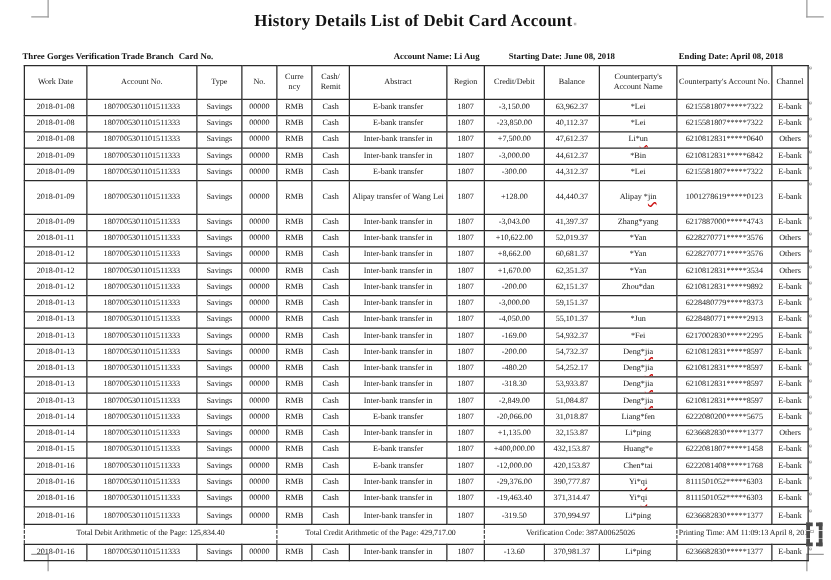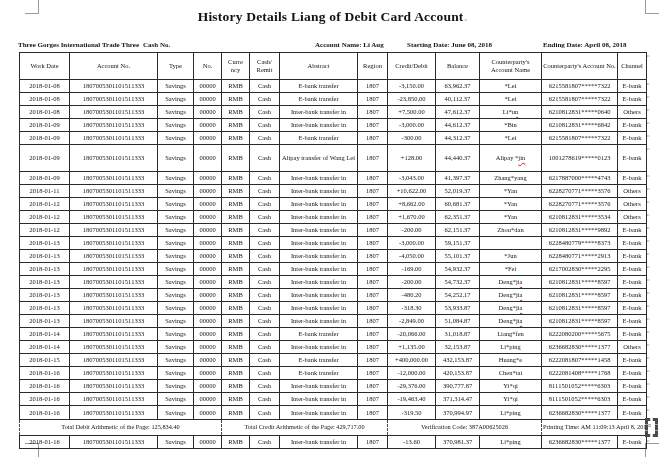--- a/index.html
+++ b/index.html
@@ -54,25 +54,25 @@
   }
 </style>
 </head>
 <body>
 
 <div class="crop tl"></div>
 <div class="crop tr"></div>
 <div class="crop bl"></div>
 <div class="crop br"></div>
 
-<div class="title"><span>History Details Liang of Debit Card Account</span><span class="endmark">¤</span></div>
+<div class="title"><span>History Details List of Debit Card Account</span><span class="endmark">¤</span></div>
 
 <div class="meta">
-  <span class="m-branch">Three Gorges International Trade Three</span>
-  <span class="m-card">Cash No.</span>
+  <span class="m-branch">Three Gorges Verification Trade Branch</span>
+  <span class="m-card">Card No.</span>
   <span class="m-account">Account Name: Li Aug</span>
   <span class="m-start">Starting Date: June 08, 2018</span>
   <span class="m-end">Ending Date: April 08, 2018</span>
 </div>
 
 <table class="stmt">
   <colgroup>
     <col style="width:50px">
       <col style="width:88px">
       <col style="width:36px">

